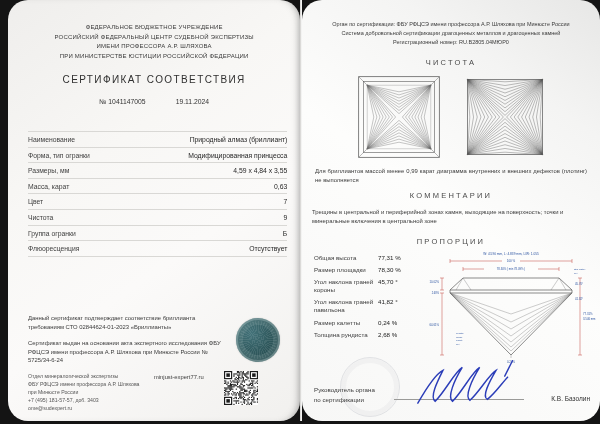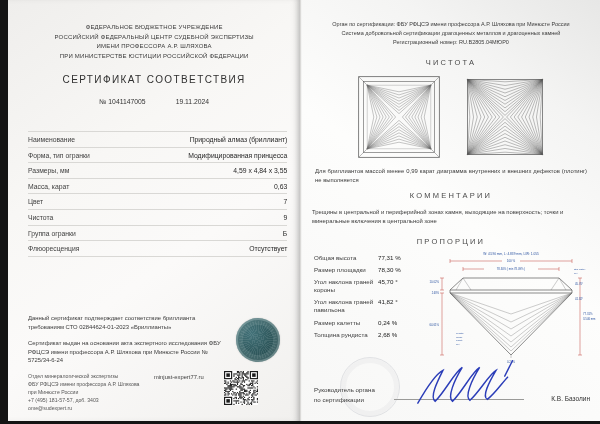--- a/index.html
+++ b/index.html
@@ -1,19 +1,19 @@
 <!DOCTYPE html>
 <html><head>
 <meta charset="utf-8">
 <style>
   html,body{margin:0;padding:0;}
   body{font-family:"Liberation Sans","DejaVu Sans",sans-serif;}
   .photo{position:relative;width:600px;height:424px;background:#141414;overflow:hidden;}
   .booklet{position:absolute;left:8px;top:0;right:0;bottom:3px;display:flex;}
-  .page{position:relative;height:100%;color:#333;}
+  .page{position:relative;height:100%;color:#333;border-radius:20px;}
   .page-left{width:348px;background:linear-gradient(145deg,#efeeec 0%,#f8f7f5 35%,#fbfaf9 60%,#f1f0ee 100%);box-shadow:inset -6px 0 7px -5px rgba(80,80,80,.5);}
   .fold{width:2px;background:linear-gradient(to right,#cfcecb,#ffffff);}
   .page-right{flex:1;background:linear-gradient(215deg,#e7e7e6 0%,#f4f4f3 22%,#fdfdfc 50%,#f7f7f6 100%);}
 
   
   .lp-header{padding-top:23px;text-align:center;}
   .org-line{font-size:6px;line-height:1.6;color:#3a3a3a;letter-spacing:.2px;}
   .cert-title{margin-top:13px;font-size:10px;letter-spacing:1.4px;color:#2f2f2f;}
   .numrow{margin-top:13px;display:flex;justify-content:center;gap:30px;font-size:6.8px;color:#333;}
   .spec-table{position:absolute;top:131px;left:20px;right:13px;}

